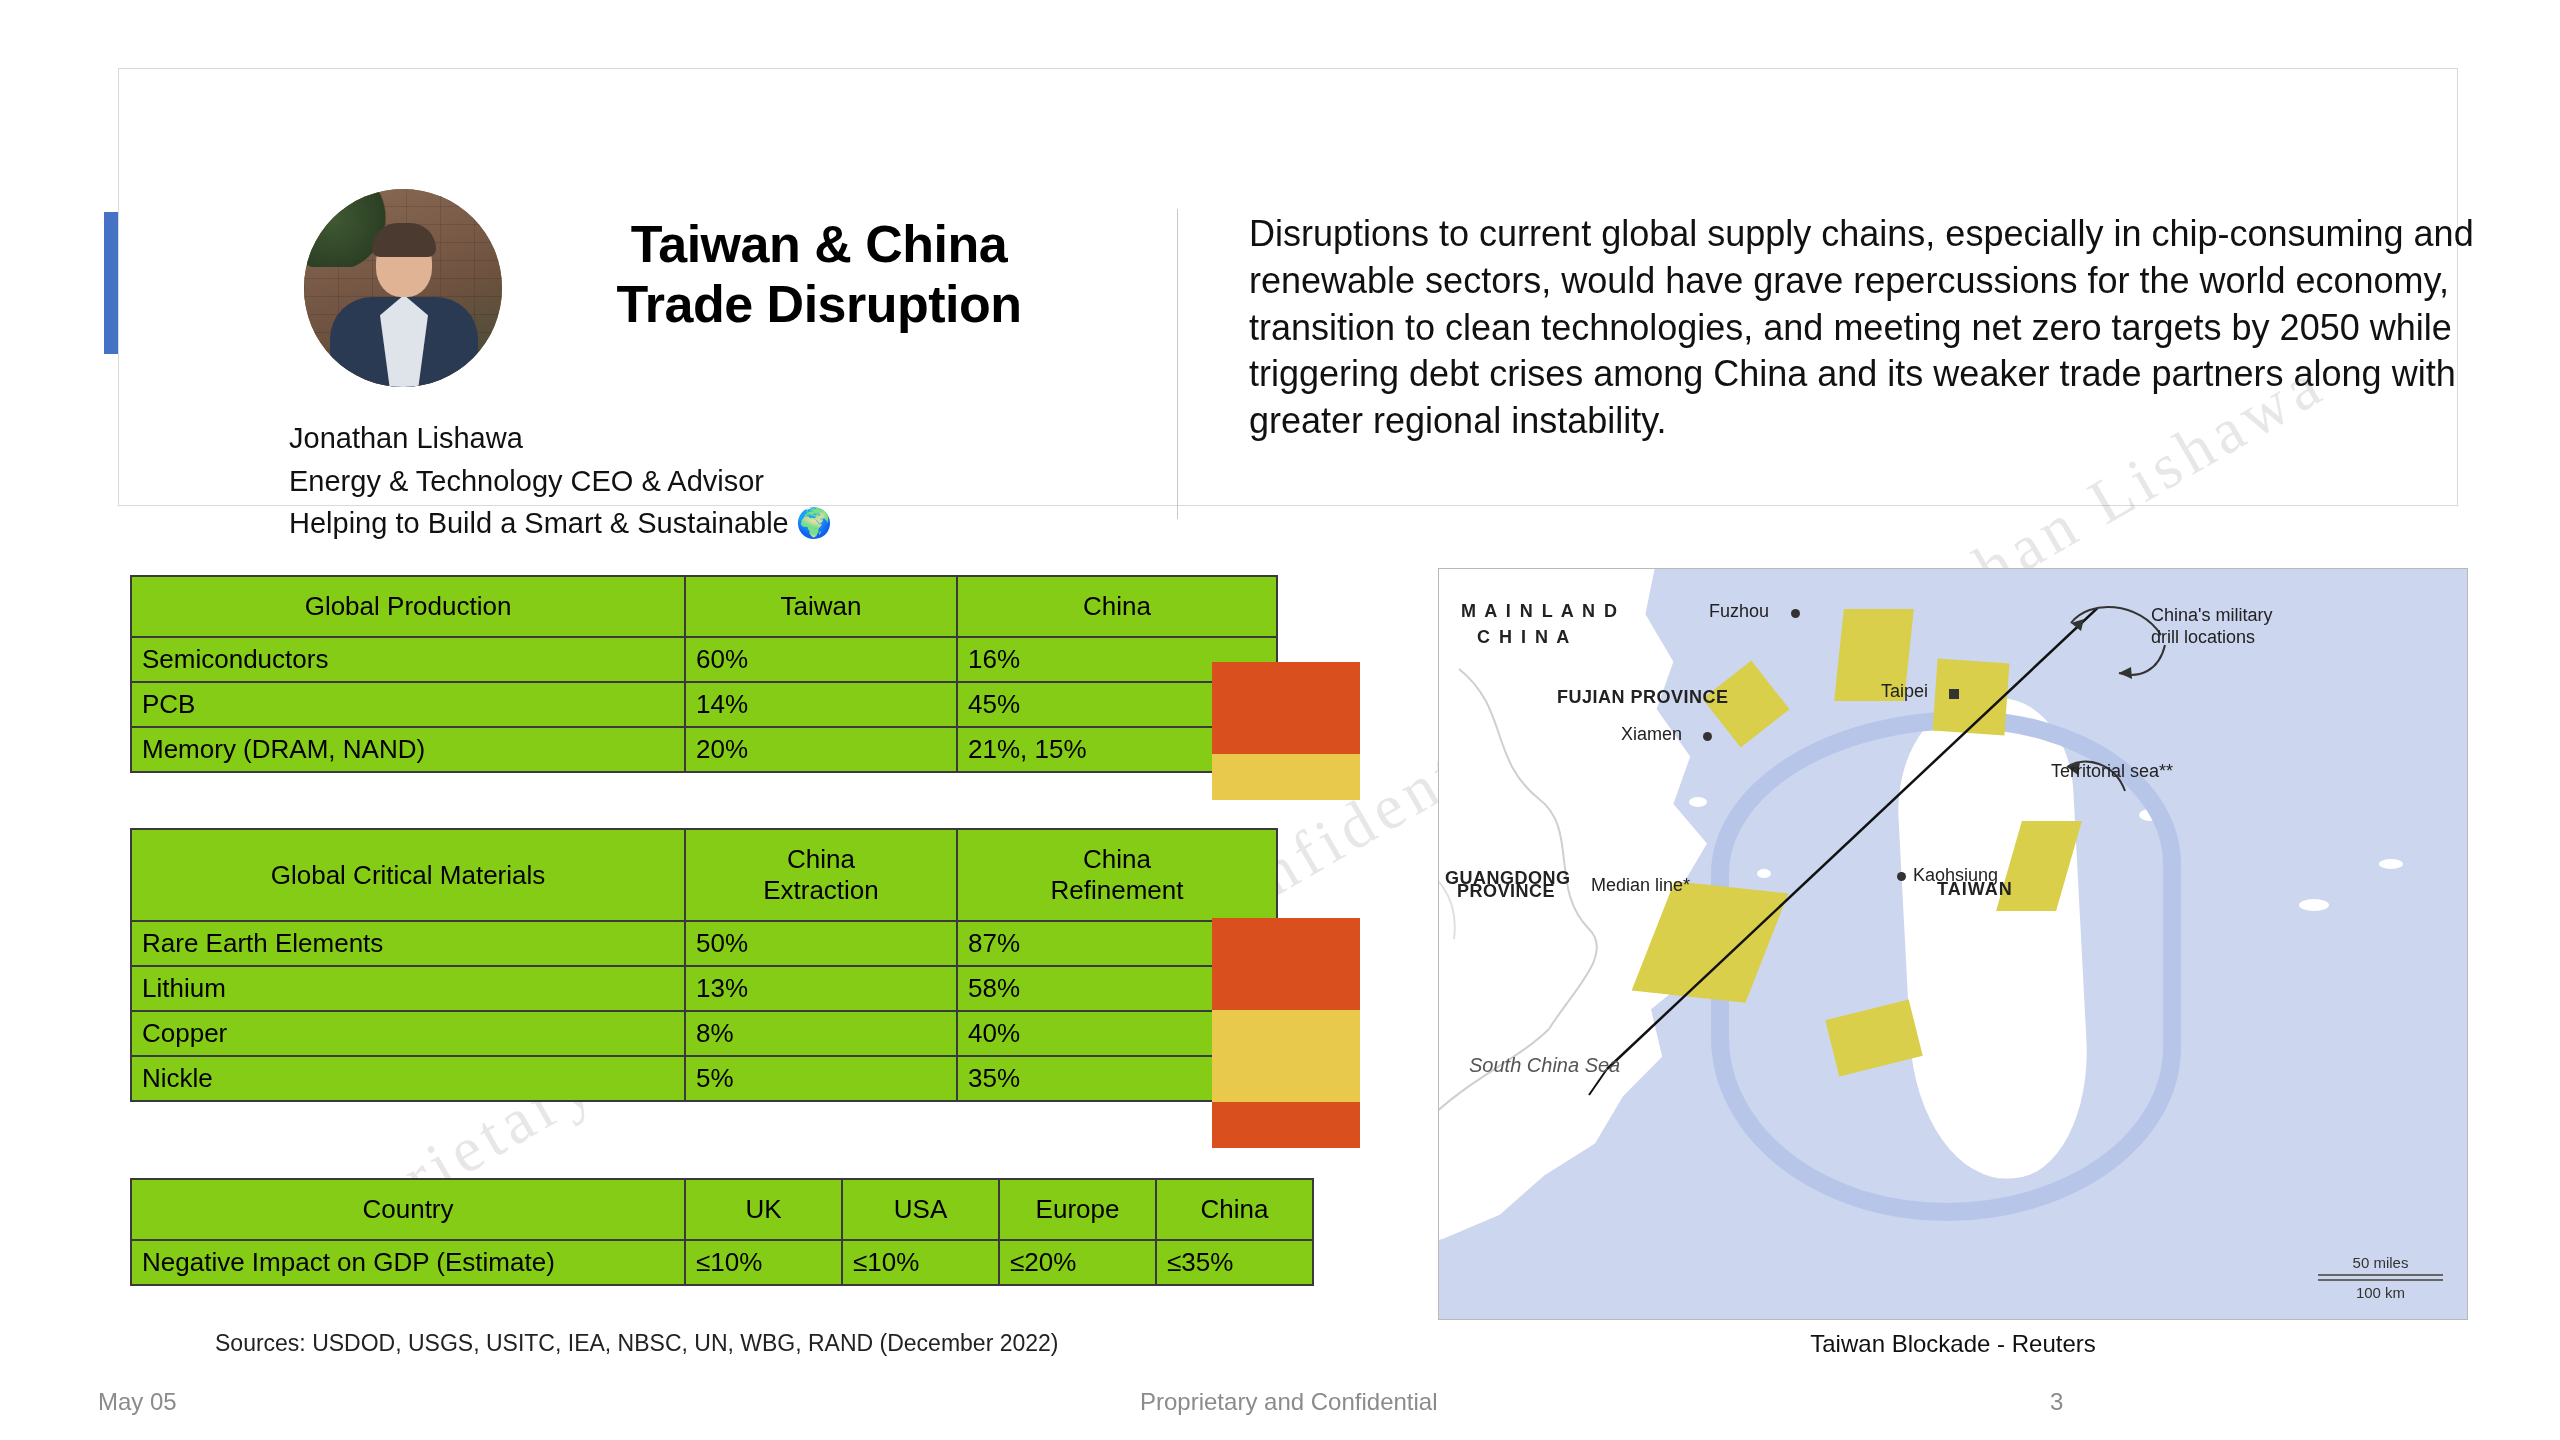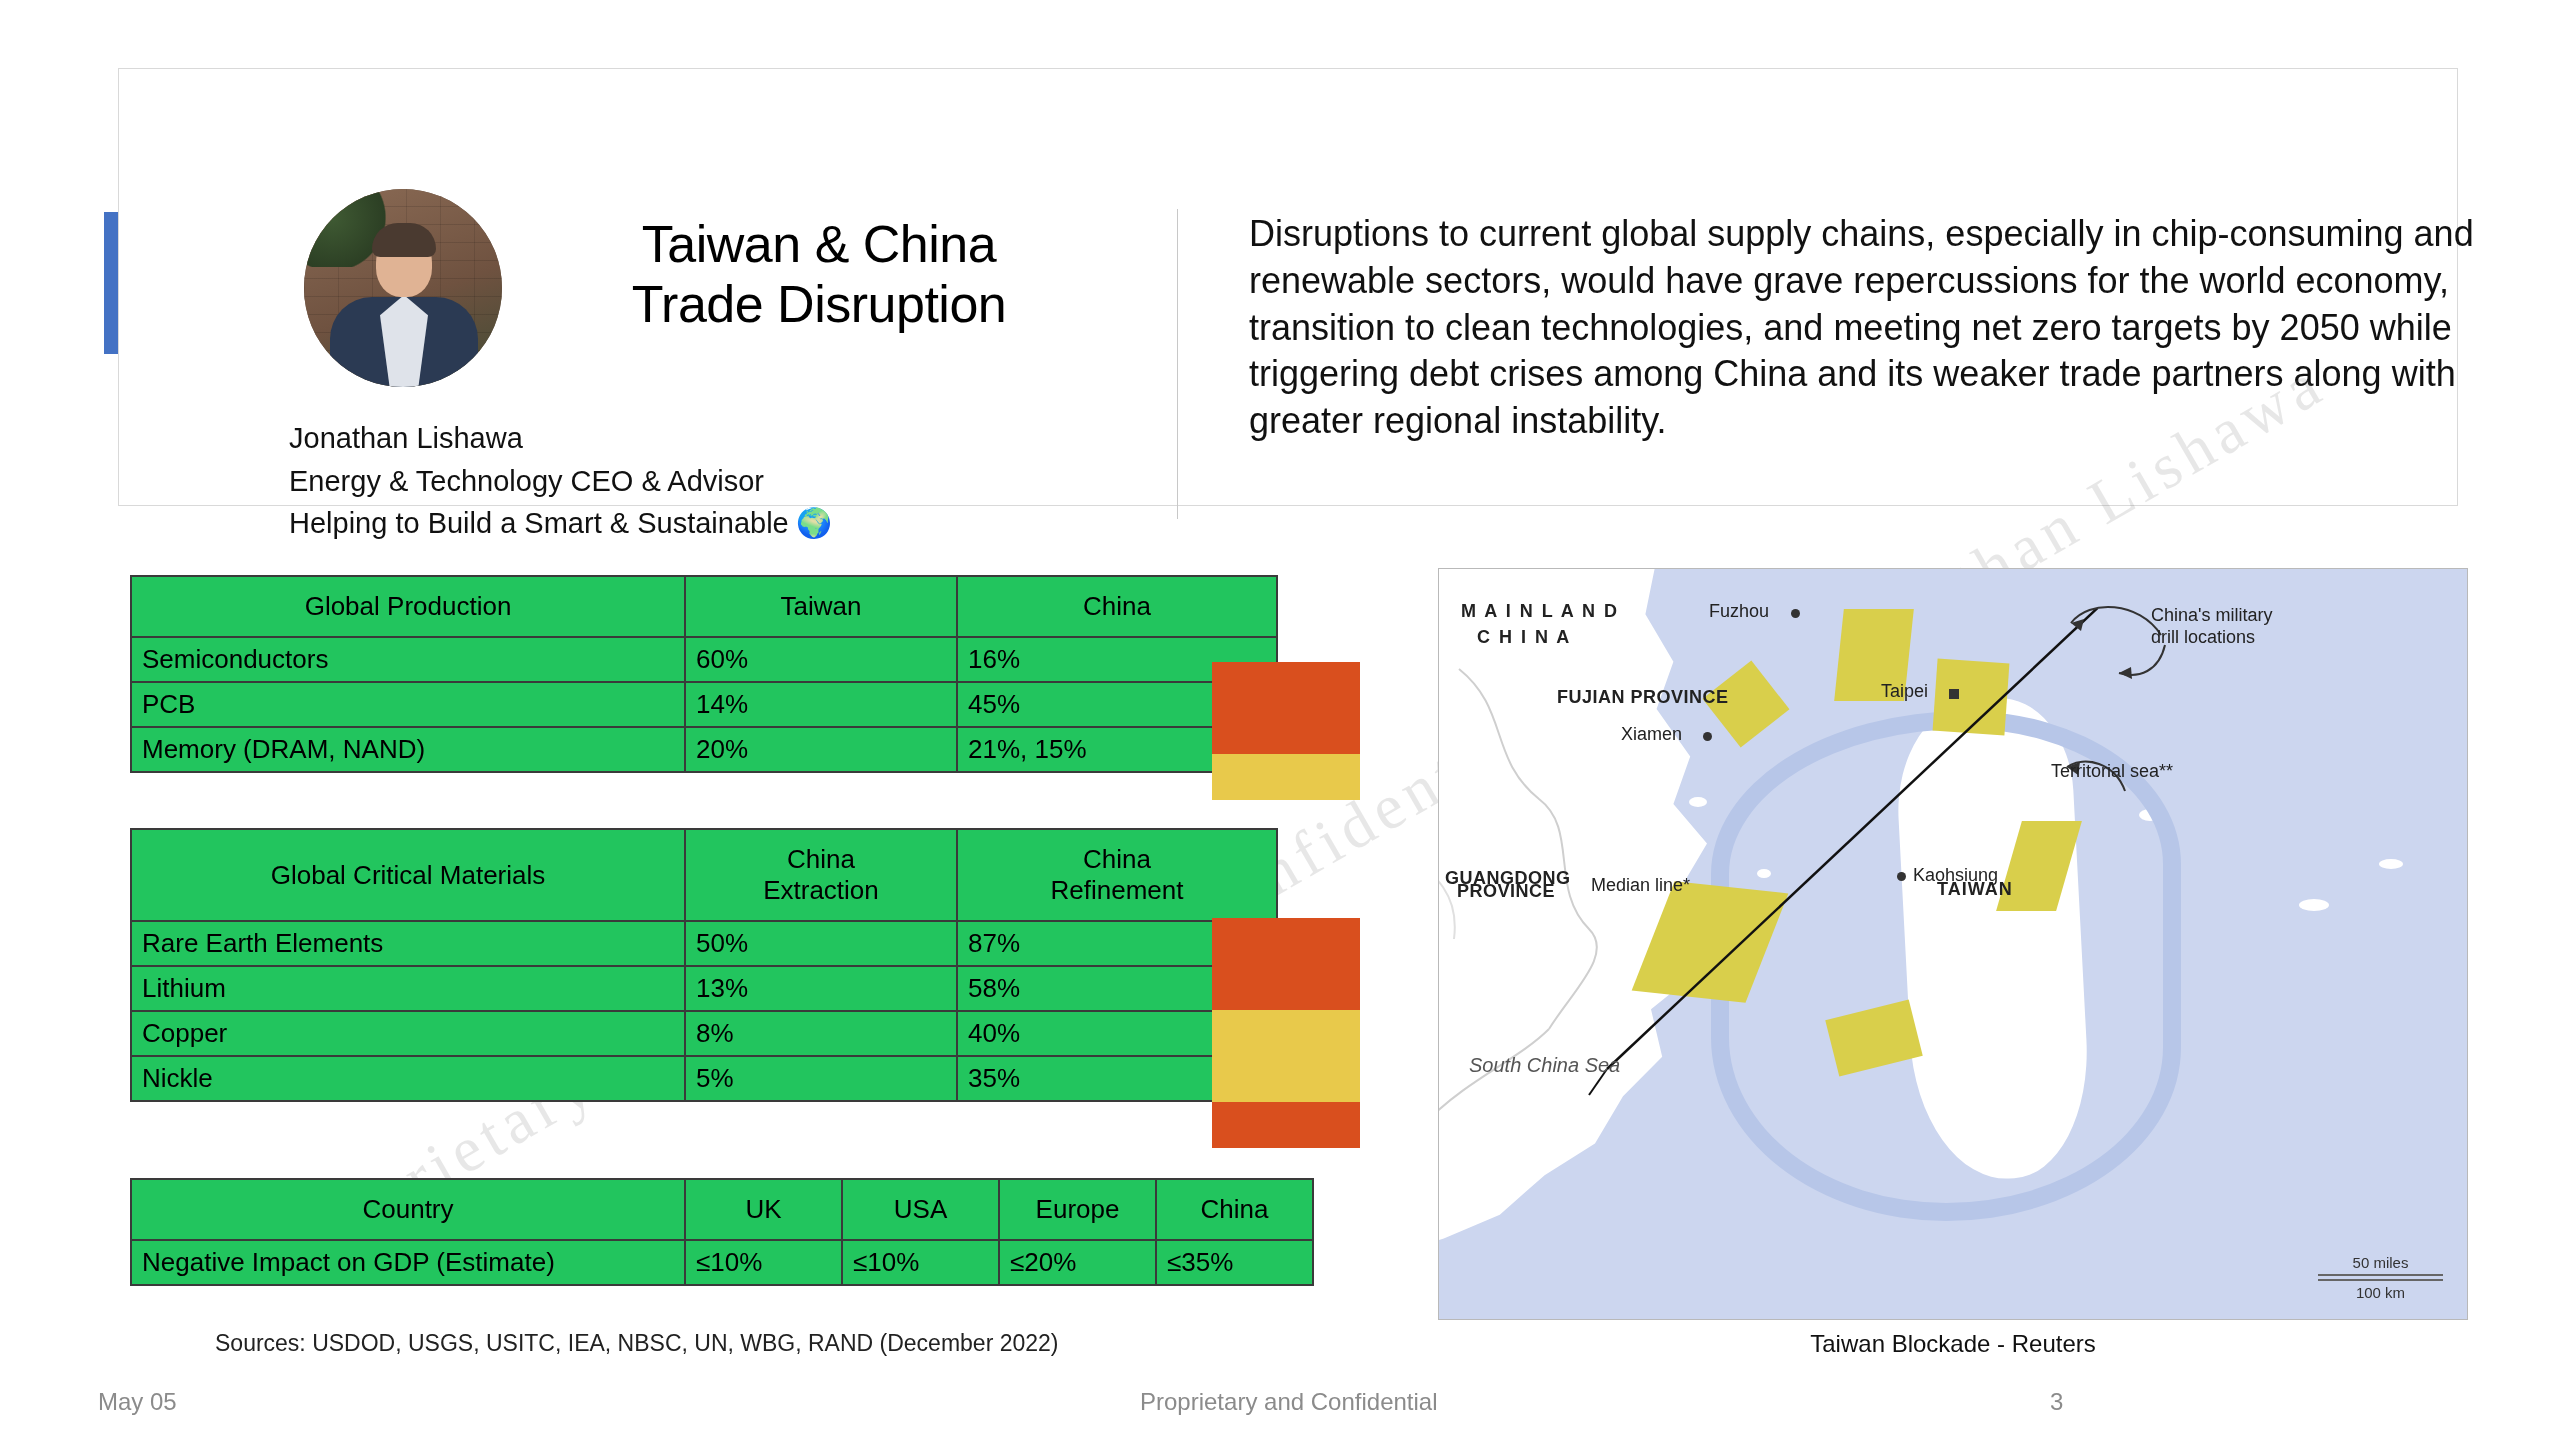--- a/index.html
+++ b/index.html
@@ -89,21 +89,21 @@
 
   .title-block {
     position: absolute;
     left: 400px;
     top: 145px;
     width: 600px;
     text-align: center;
   }
   .title-block .line {
     font-size: 52px;
-    font-weight: normal;
+    font-weight: bold;
     line-height: 1.16;
     letter-spacing: -0.5px;
   }
 
   .person-block {
     position: absolute;
     left: 170px;
     top: 348px;
     font-size: 29px;
     line-height: 1.47;
@@ -155,21 +155,21 @@
   
   table.grid {
     position: absolute;
     border-collapse: collapse;
     font-size: 26px;
   }
   table.grid td, table.grid th {
     border: 2px solid #3a3a3a;
     padding: 6px 10px;
     font-weight: normal;
-    background: #22c55e;
+    background: #84cc16;
   }
   table.grid .hdr td {
     text-align: center;
     padding-top: 14px;
     padding-bottom: 14px;
   }
   td.lbl { text-align: left; padding-left: 14px; }
   td.val { text-align: left; }
 
   #table-production { left: 130px; top: 575px; }

